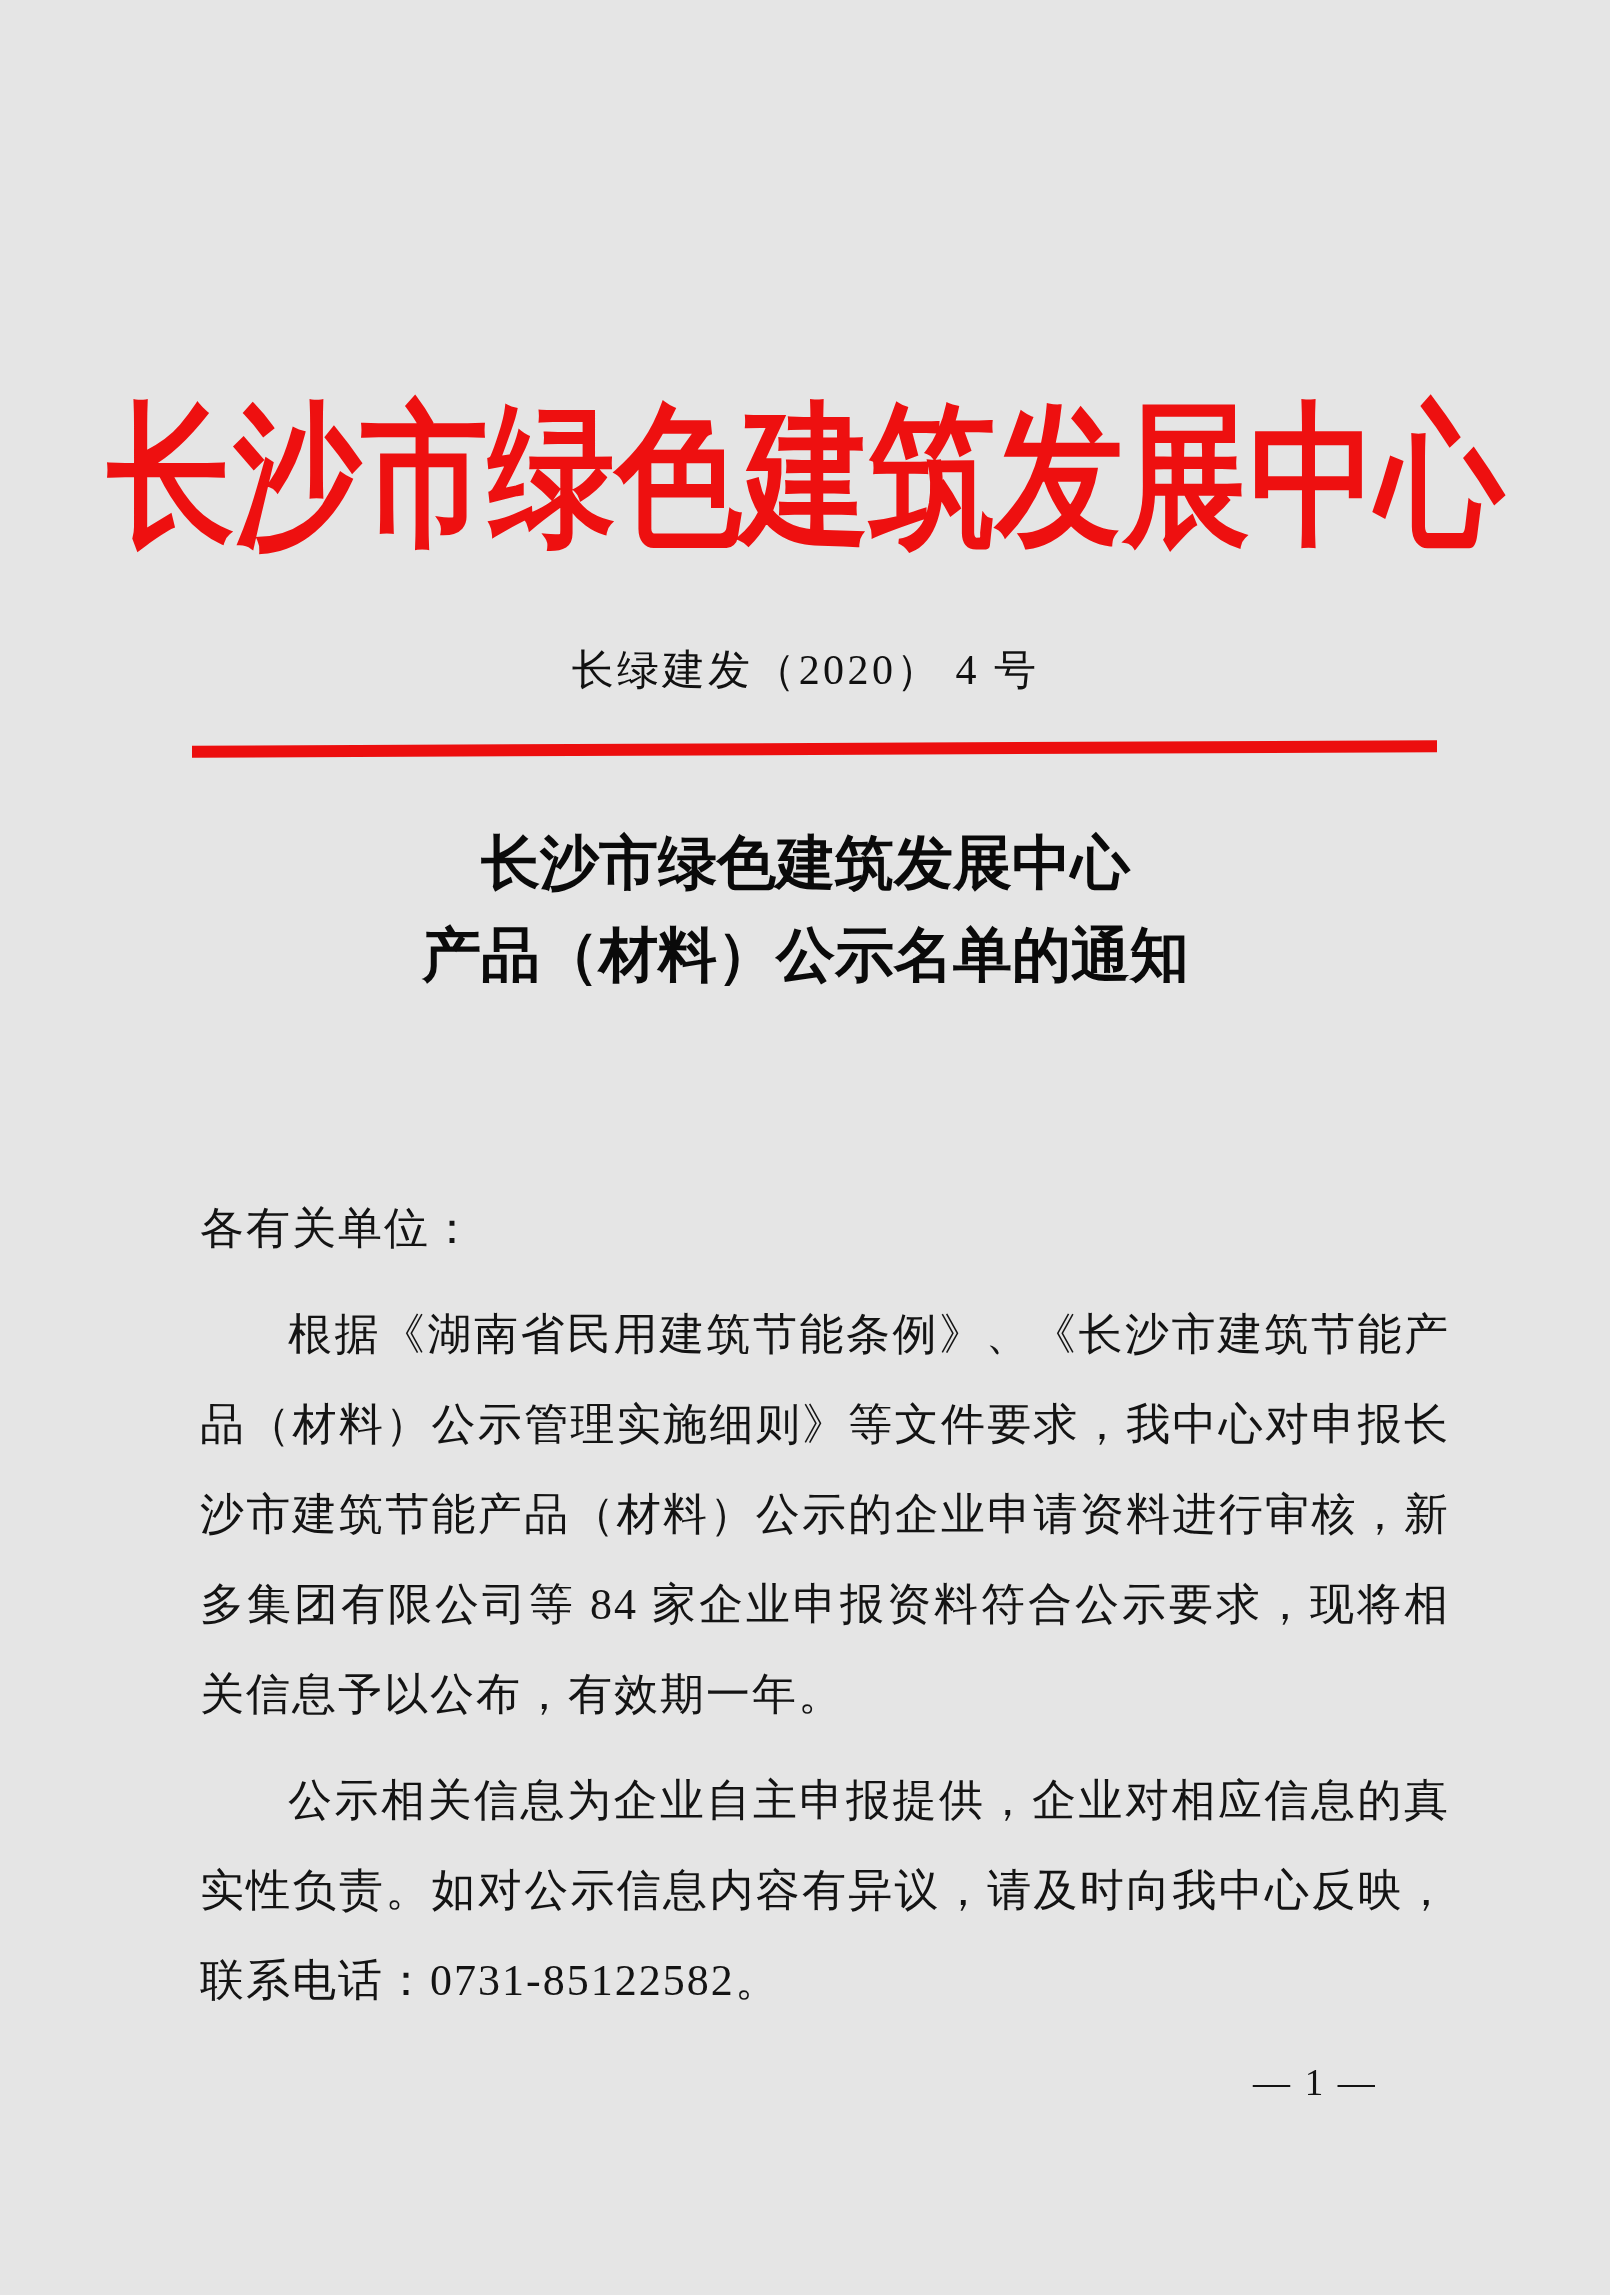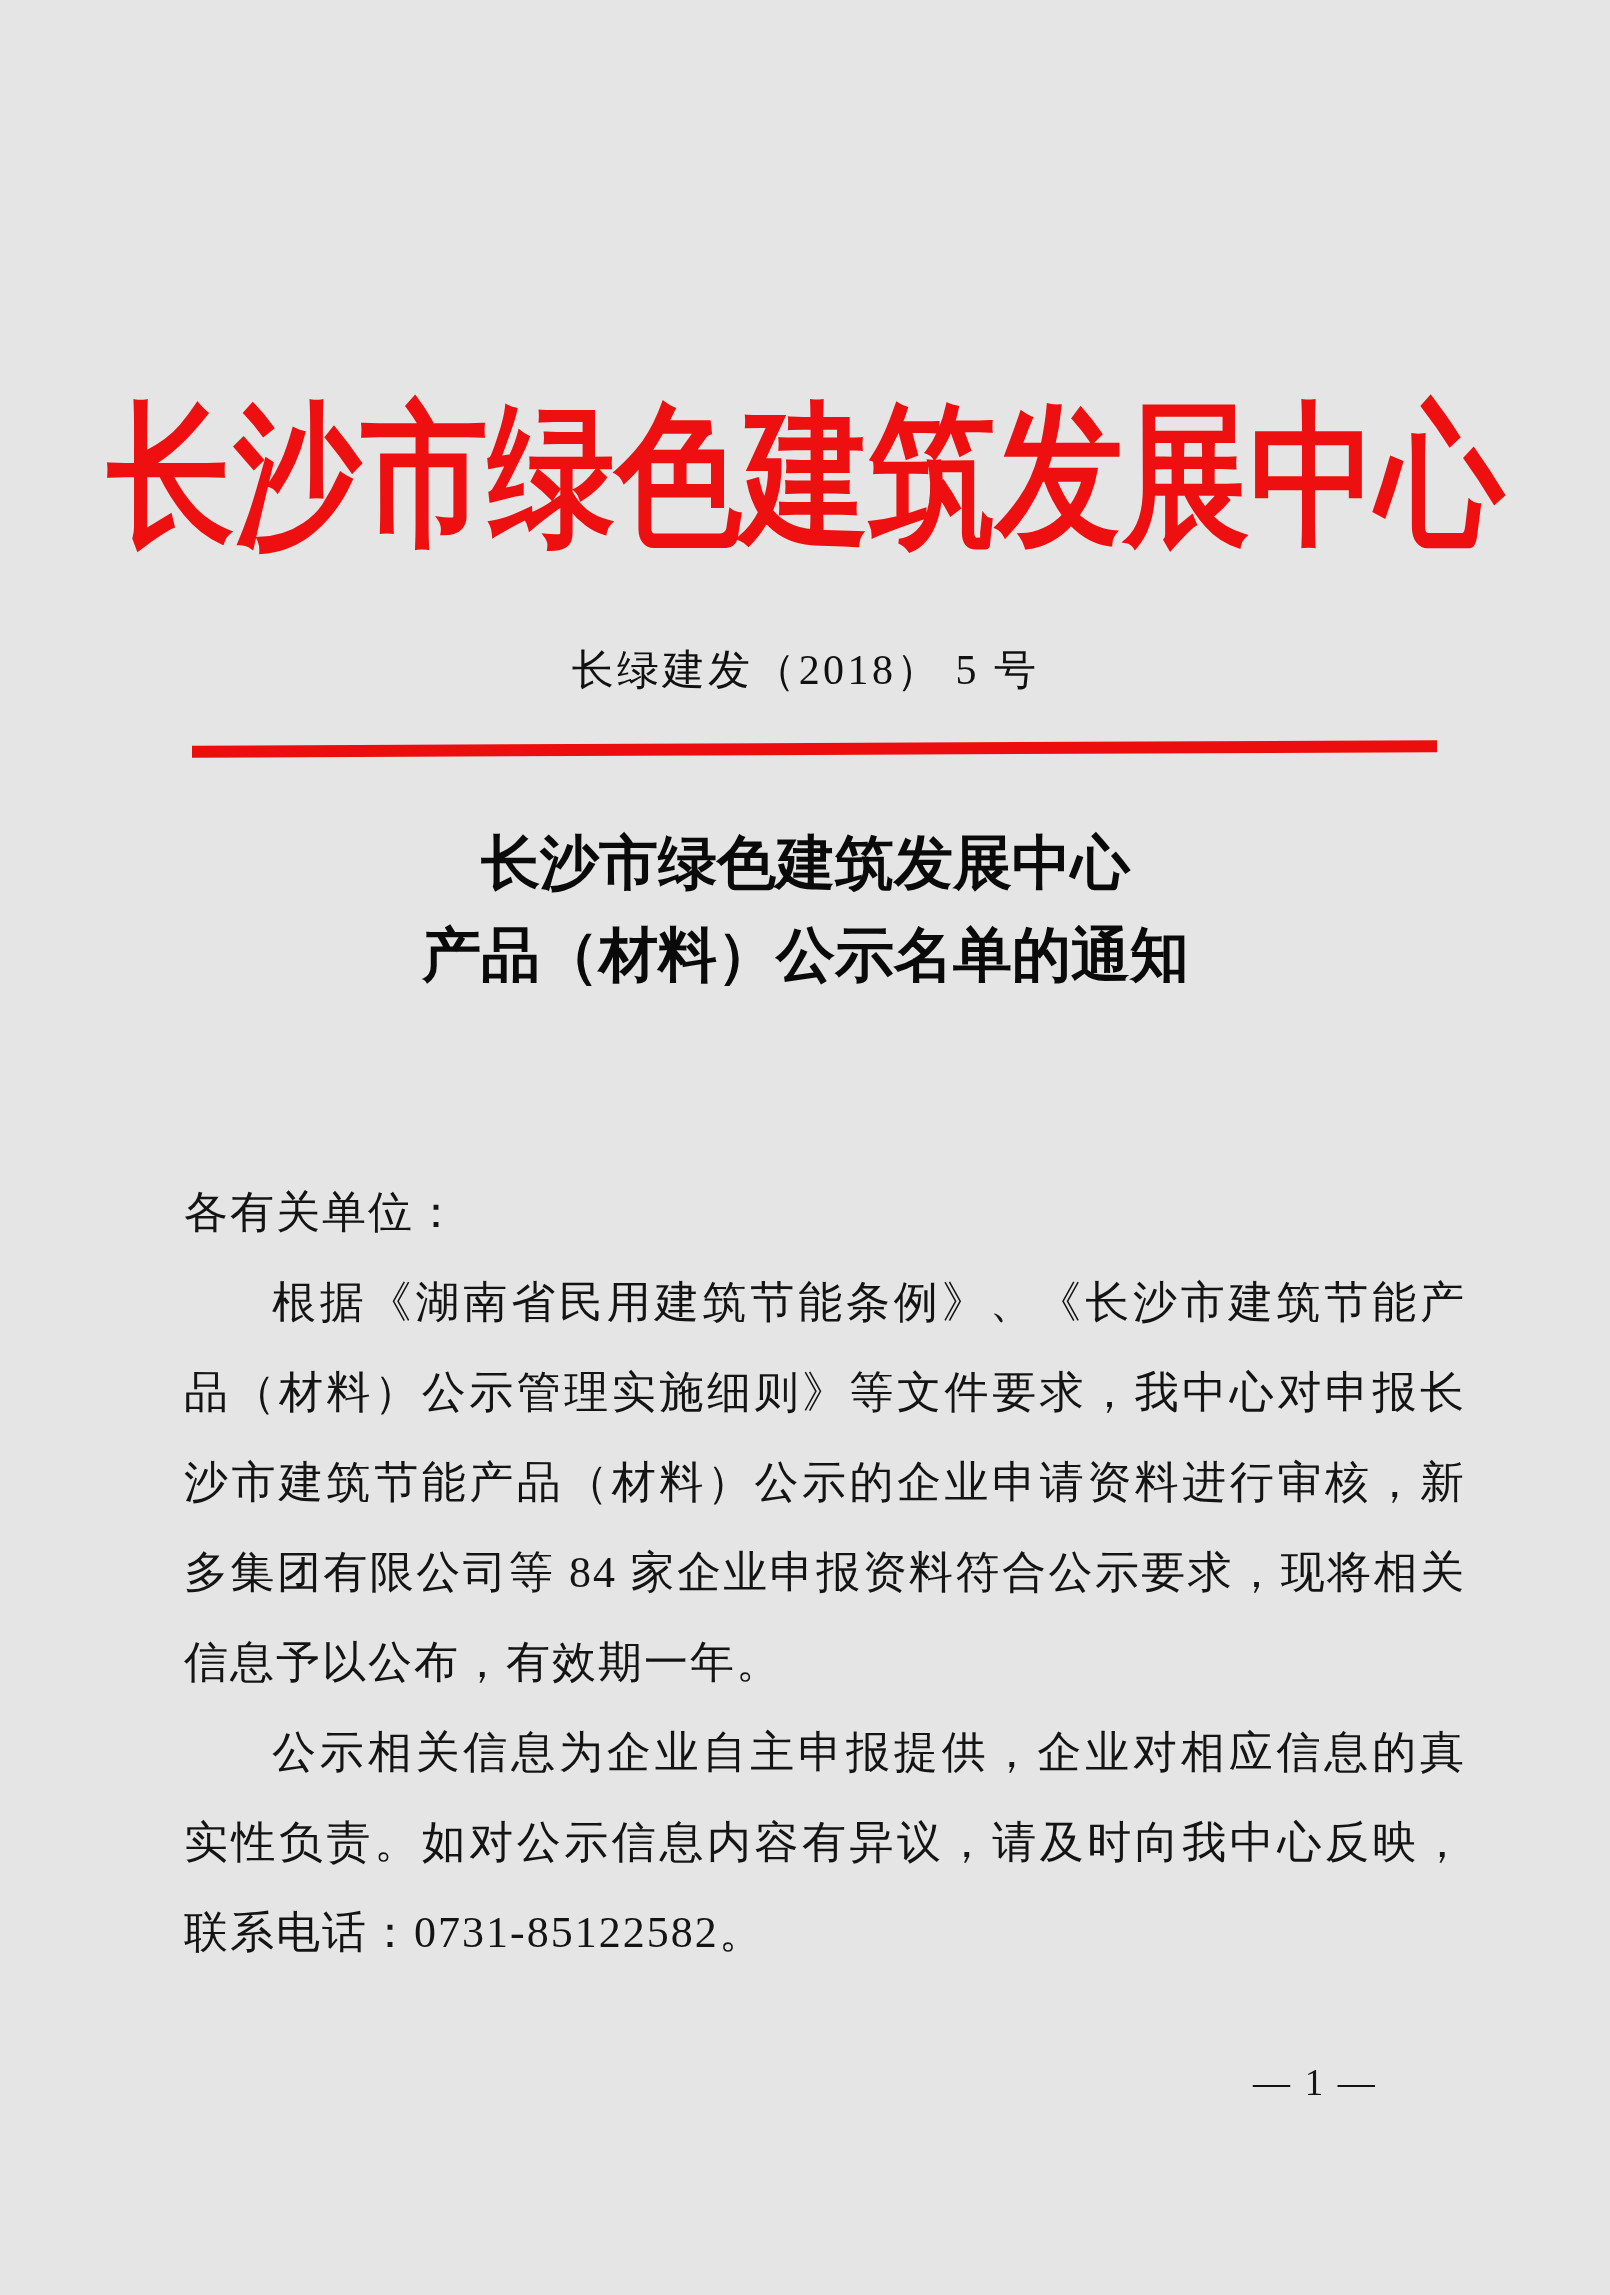--- a/index.html
+++ b/index.html
@@ -66,21 +66,21 @@
     top: 1168px;
     left: 184px;
     width: 1282px;
     font-size: 44px;
     line-height: 90px;
     letter-spacing: 2px;
     text-align: justify;
     color: #141414;
   }
   .body-text p {
-    margin: 0;
+    margin: 16px;
   }
   .body-text p.para {
     text-indent: 2em;
   }
   .page-number {
     position: absolute;
     top: 2061px;
     left: 1253px;
     font-size: 37px;
     letter-spacing: 2.7px;
@@ -88,21 +88,21 @@
     color: #141414;
   }
 </style>
 </head>
 <body>
 
 <div class="page" style="background: #e5e5e5;">
 
   <div class="org-title" style="color: rgb(238, 16, 16);">长沙市绿色建筑发展中心</div>
 
-  <div class="doc-number">长绿建发（2018） 5 号</div>
+  <div class="doc-number">长绿建发（2020） 4 号</div>
 
   <div class="red-divider" style="background: rgb(236, 14, 14);"></div>
 
   <div class="notice-title">
     <div>长沙市绿色建筑发展中心</div>
     <div>产品（材料）公示名单的通知</div>
   </div>
 
   <div class="body-text">
     <p class="salutation">各有关单位：</p>

